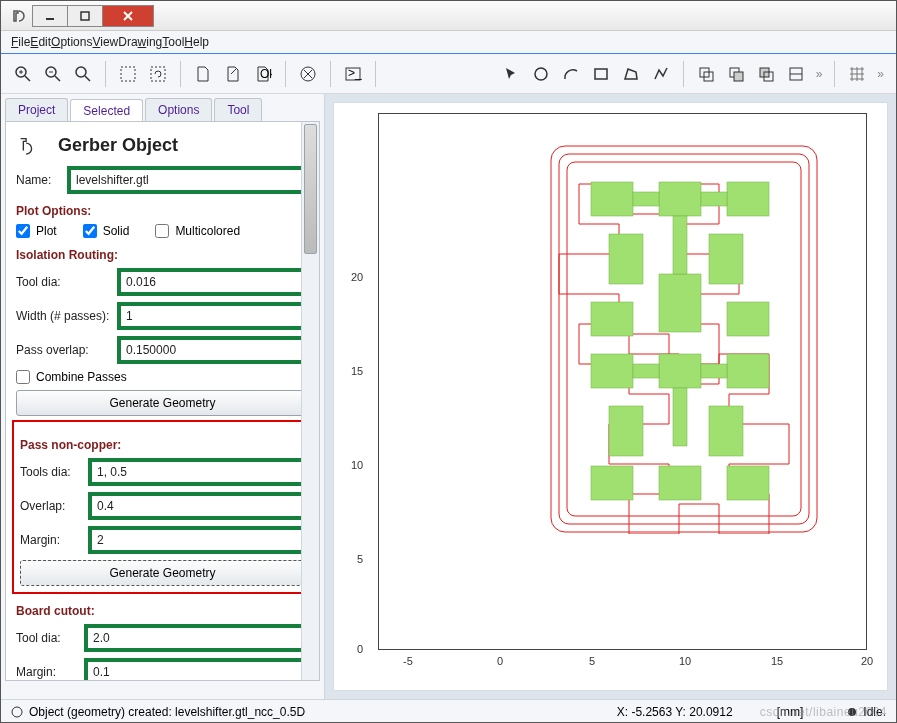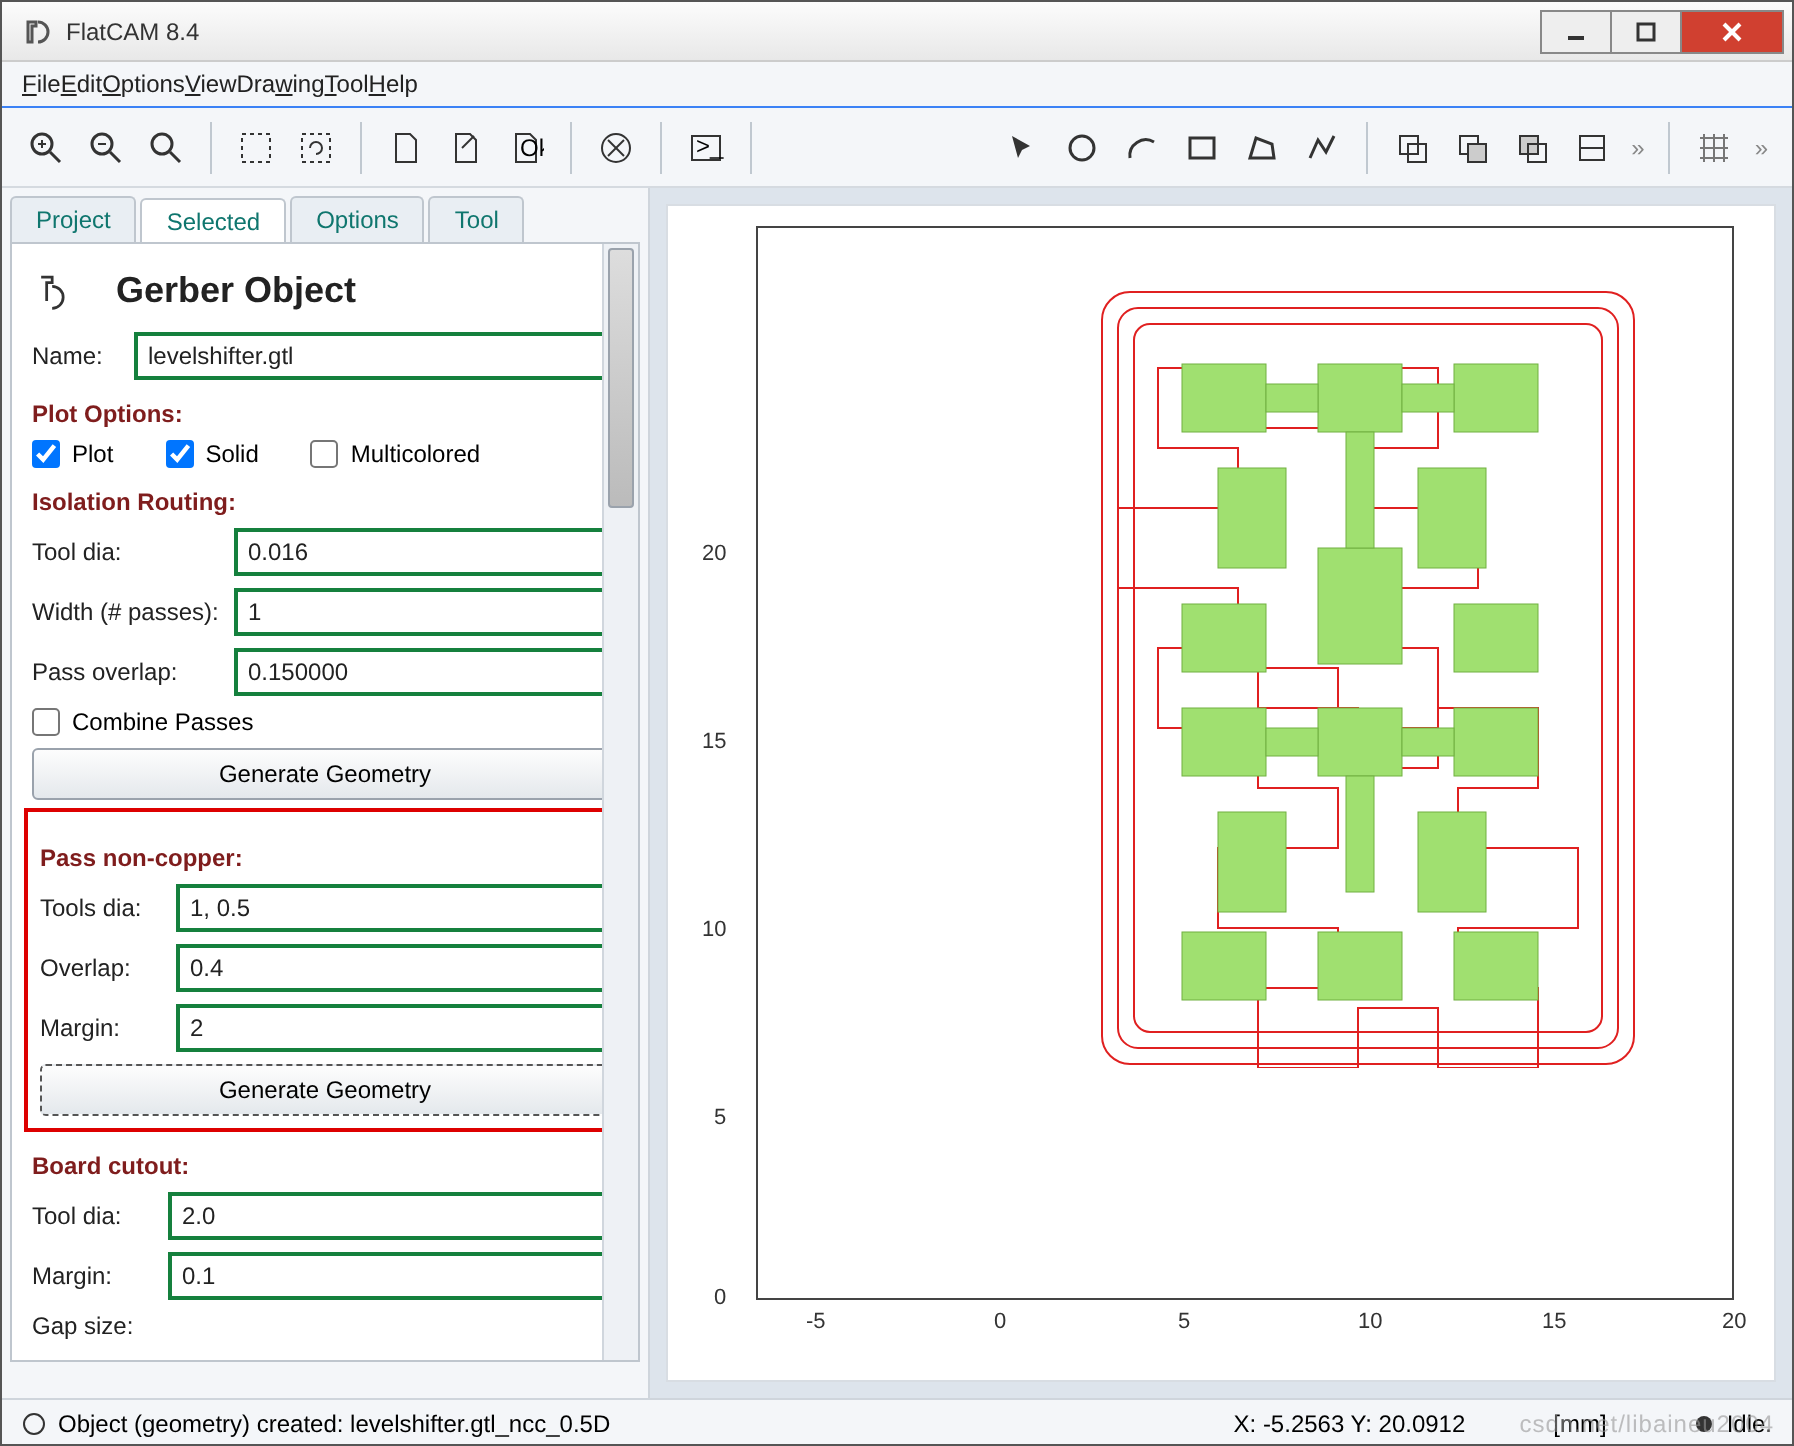--- a/index.html
+++ b/index.html
@@ -16,31 +16,31 @@
 .menubar span { color: #222; }
 .menubar span u { text-decoration: underline; }
 .toolbar { background: #f4f6f9; padding: 4px 8px; display: flex; align-items: center; gap: 2px; border-bottom: 1px solid #d5dae0; height: 40px; }
 .tb-icon { width: 28px; height: 28px; display: flex; align-items: center; justify-content: center; border: 1px solid transparent; border-radius: 3px; }
 .tb-sep { width: 1px; height: 26px; background: #c0c8d0; margin: 0 6px; }
 .tb-flex { flex: 1; }
 
 .content { display: flex; height: 605px; }
 .leftpanel { width: 324px; background: #f4f6f9; border-right: 1px solid #cfd5dc; display: flex; flex-direction: column; }
 .tabs { display: flex; padding: 4px 4px 0 4px; background: #f4f6f9; }
-.tab { padding: 4px 12px; border: 1px solid #bfc6ce; background: #e9eef3; margin-right: 2px; border-bottom: none; border-radius: 3px 3px 0 0; color: #0f766e; }
+.tab { padding: 4px 12px; border: 1px solid #bfc6ce; background: #e9eef3; margin-right: 2px; border-bottom: none; border-radius: 3px 3px 0 0; color: #4c1d95; }
 .tab.active { background: #fff; position: relative; top: 1px; }
 .panelbody { background: #fff; border: 1px solid #bfc6ce; margin: 0 4px; padding: 8px 10px; height: 560px; overflow: hidden; position: relative; }
 .panelbody::-webkit-scrollbar { width: 16px; }
 .section-title { display: flex; align-items: center; gap: 20px; margin: 4px 0 10px 0; }
 .section-title svg { width: 22px; height: 22px; }
 .section-title h2 { font-size: 18px; font-weight: bold; color: #222; }
 .row { display: flex; align-items: center; margin: 6px 0; gap: 6px; }
 .row label { width: 95px; color: #222; }
 .row label.short { width: 62px; }
-.row input[type=text] { flex: 1; border: 2px solid #15803d; padding: 3px 5px; background: #fff; color: #222; }
+.row input[type=text] { flex: 1; border: 4px solid #15803d; padding: 3px 5px; background: #fff; color: #222; }
 input[type=checkbox] { width: 14px; height: 14px; }
 .chk { display: flex; align-items: center; gap: 6px; margin-right: 20px; }
 .boldhdr { font-weight: bold; color: #7f1d1d; margin: 10px 0 6px 0; }
 .btn { width: 100%; padding: 5px; background: linear-gradient(#fdfdfd,#e4e8ec); border: 1px solid #9aa2ac; border-radius: 3px; text-align: center; cursor: pointer; }
 .redbox { border: 2px solid #d00; padding: 6px; margin: 4px -4px; }
 .redbox .btn-dashed { border: 1px dashed #555; }
 .scrollbar { position: absolute; right: 0; top: 0; bottom: 0; width: 18px; background: #eef1f5; border-left: 1px solid #d0d6dd; }
 .scrollbar .thumb { position: absolute; left: 2px; right: 2px; top: 2px; height: 130px; background: linear-gradient(#ddd,#bbb); border: 1px solid #9aa2ac; border-radius: 2px; }
 
 .canvas { flex: 1; background: #fff; margin: 8px; border: 1px solid #d8dde3; position: relative; }
@@ -53,21 +53,20 @@
 .statusbar .sfill { flex: 1; }
 .watermark { position: absolute; bottom: 4px; right: 10px; color: rgba(150,150,150,0.6); font-size: 12px; letter-spacing: 0.5px; }
 </style>
 </head>
 <body>
 
 <div class="titlebar">
   <svg class="app-icon" viewBox="0 0 16 16">
       <path d="M3 3 h4 v2 h-2 v8 h-2 z M8 3 a5 5 0 0 1 0 10" fill="none" stroke="#555" stroke-width="1.5"></path>
     </svg>
-  <span class="title">FlatCAM 8.4</span>
   <div class="winbtns">
     <div class="winbtn min">
         <svg width="12" height="12">
           <line x1="2" y1="9" x2="10" y2="9" stroke="#333" stroke-width="2"></line>
         </svg>
       </div>
     <div class="winbtn max">
         <svg width="12" height="12">
           <rect x="2" y="2" width="8" height="8" fill="none" stroke="#333" stroke-width="1.5"></rect>
         </svg>

